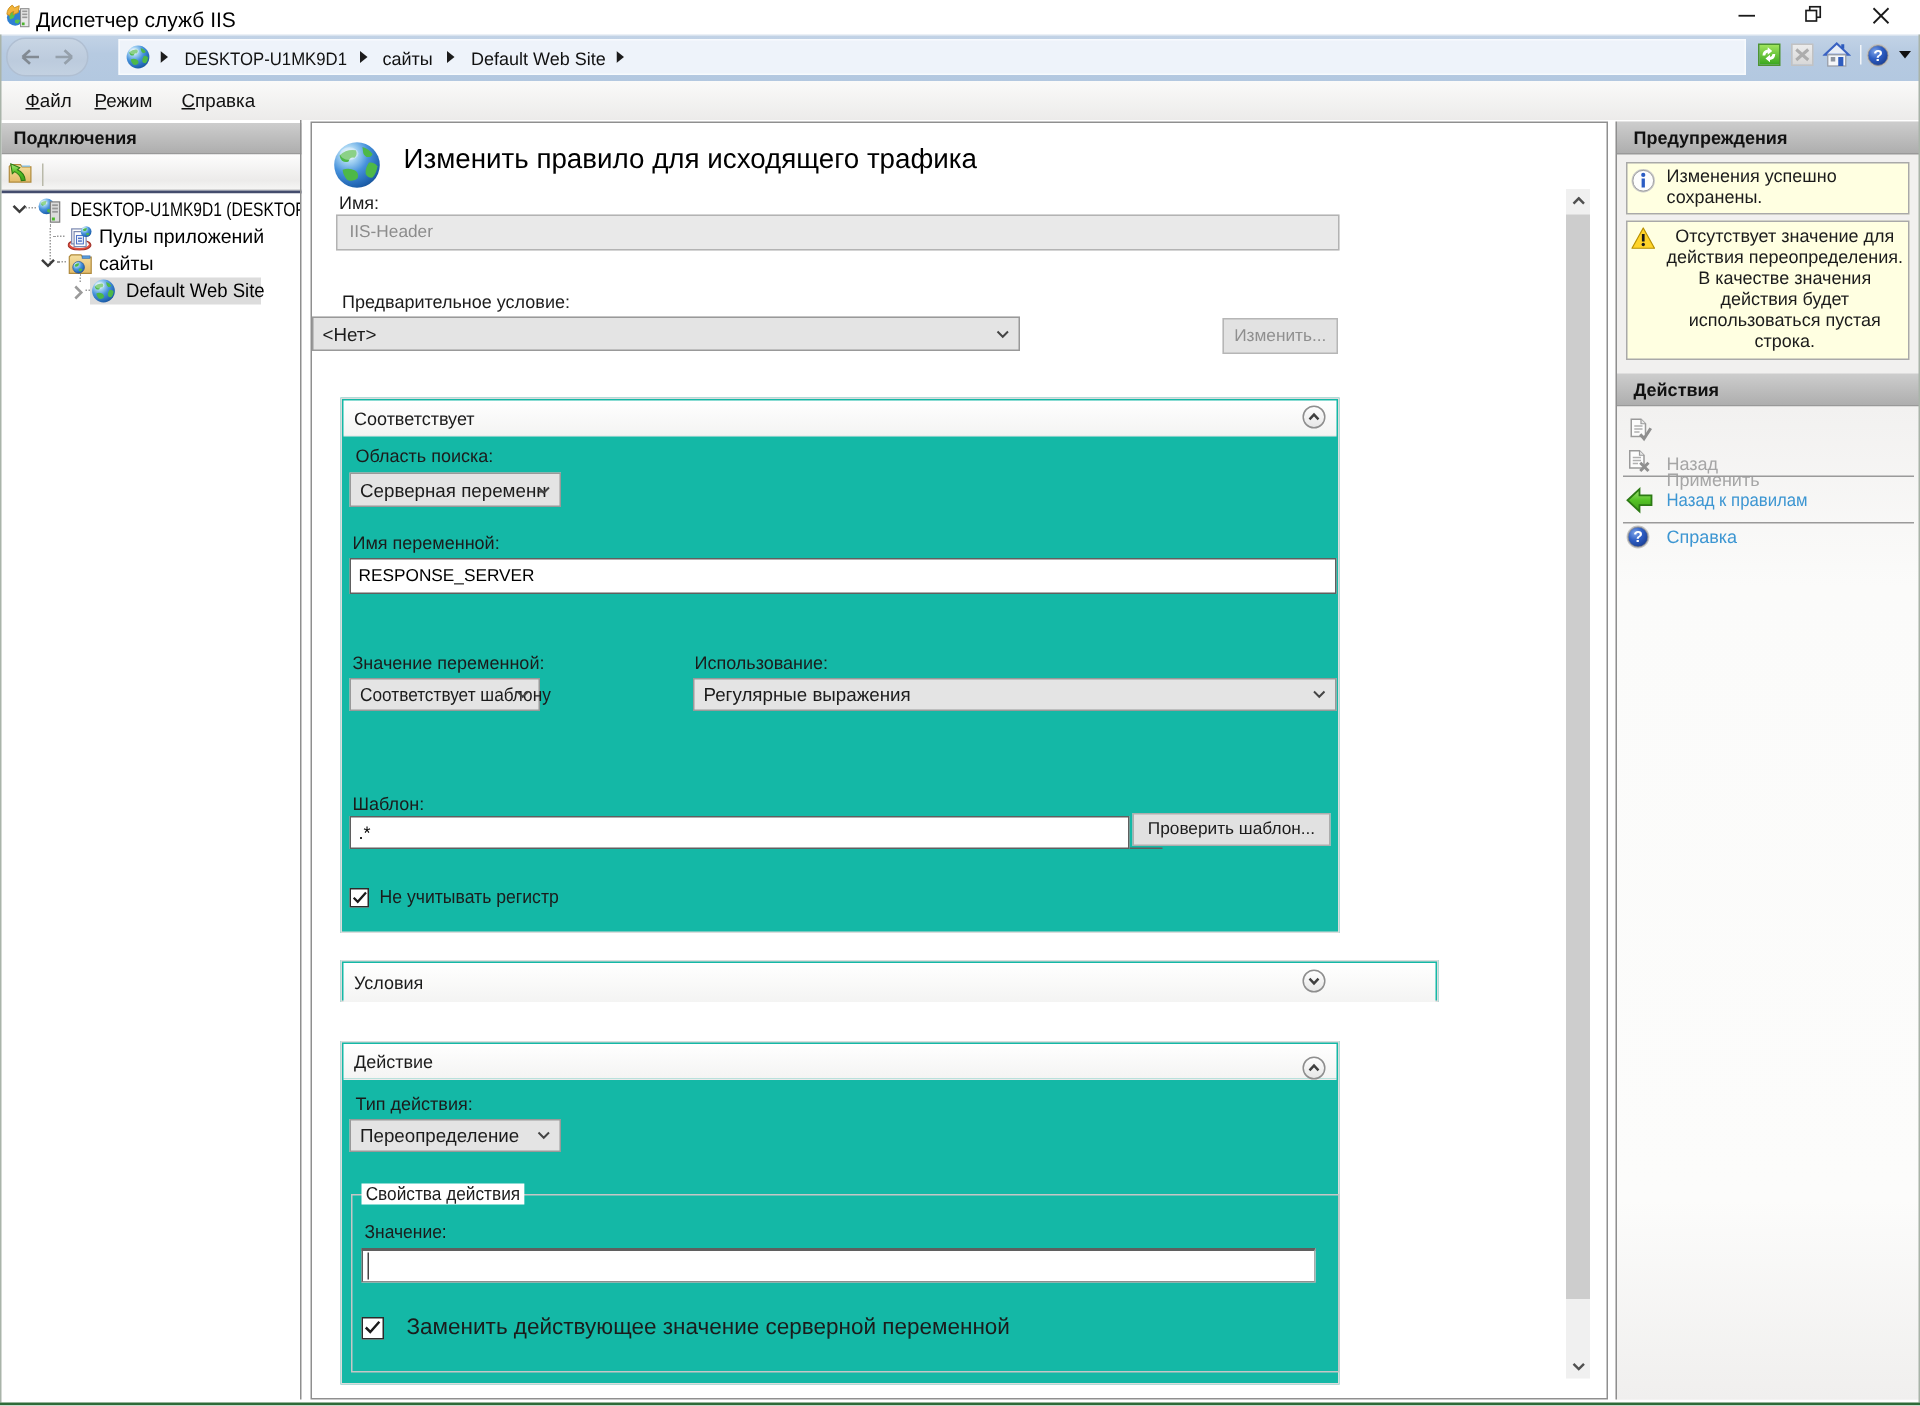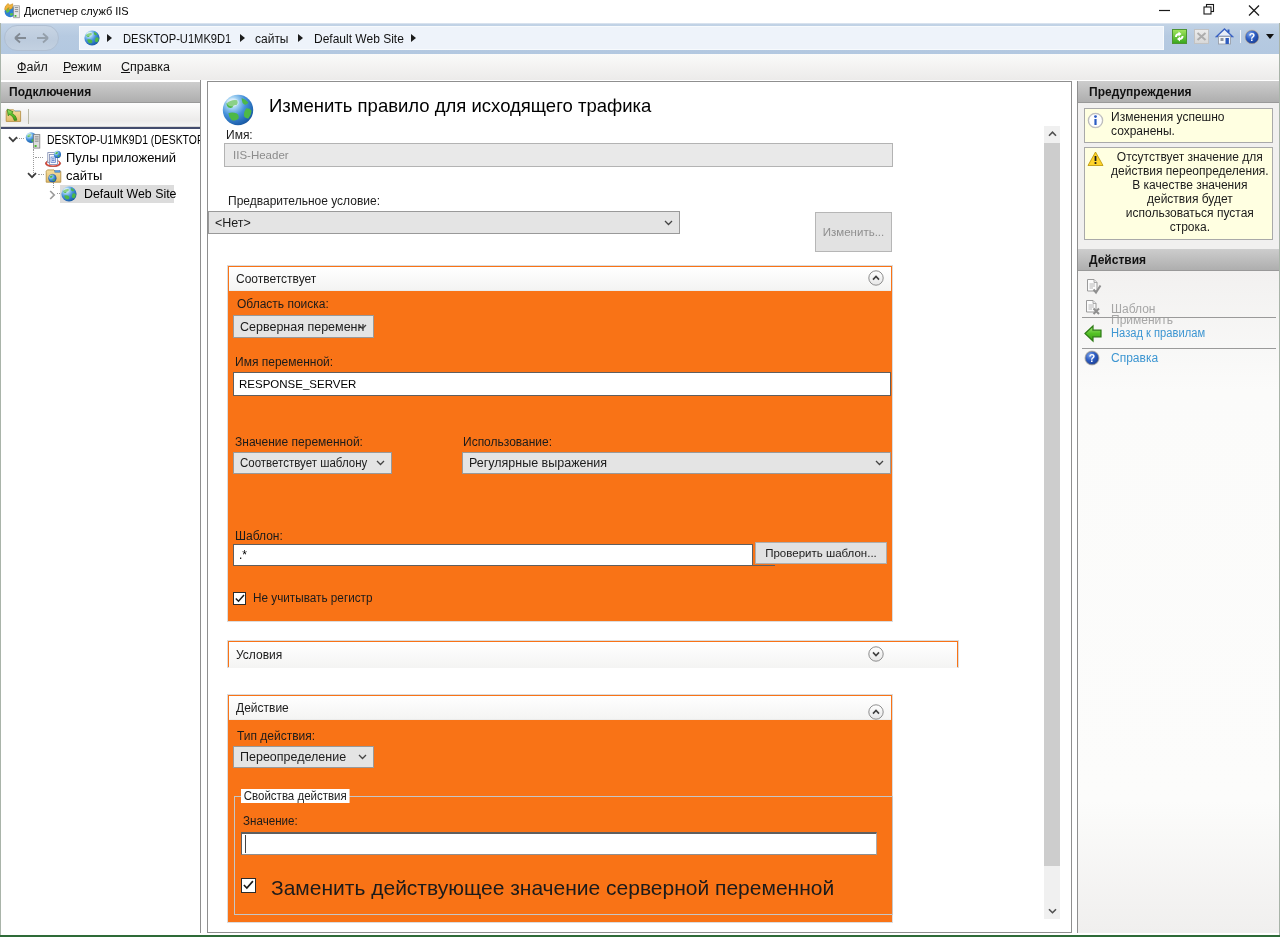--- a/index.html
+++ b/index.html
@@ -7,21 +7,21 @@
  font-family:"Liberation Sans",sans-serif;-webkit-font-smoothing:antialiased;}
 .abs{position:absolute;}
 .lbl{position:absolute;font-size:12px;color:#1b1b1b;white-space:nowrap;}
 .combo{position:absolute;background:#e4e4e4;border:1px solid #999;box-sizing:border-box;
  font-size:12.5px;color:#1b1b1b;}
 .combo .tx{position:absolute;left:6px;top:50%;transform:translateY(-50%);white-space:nowrap;}
 .combo svg{position:absolute;right:6px;top:50%;transform:translateY(-50%);}
 .btn{position:absolute;box-sizing:border-box;background:#e1e1e1;border:1px solid #adadad;
  font-size:11.5px;color:#1b1b1b;text-align:center;}
 .btn span{position:absolute;left:0;right:0;top:50%;transform:translateY(-50%);}
-.gbox{position:absolute;border:1px solid #dcdcdc;box-sizing:border-box;background:#f97316;}
+.gbox{position:absolute;border:1px solid #dcdcdc;box-sizing:border-box;background:#14b8a6;}
 .ghead{position:absolute;left:1px;right:1px;top:1px;height:23px;
  background:linear-gradient(#ffffff,#f4f4f3);border-bottom:1px solid #ececeb;}
 .ghead .t{position:absolute;left:7px;top:50%;transform:translateY(-50%);font-size:12px;color:#1b1b1b;}
 .circbtn{position:absolute;width:16px;height:16px;}
 .chk{position:absolute;width:13px;height:13px;background:#fff;border:1px solid #2b2b2b;box-sizing:border-box;}
 .sep{position:absolute;height:1px;background:#9a9a9a;}
 .link{position:absolute;font-size:12px;color:#3d96d2;white-space:nowrap;}
 .dis{position:absolute;font-size:12px;color:#a6a6a6;white-space:nowrap;}
 .wbox{position:absolute;background:#ffffe1;border:1px solid #a9a9a9;box-sizing:border-box;}
 .wtx{position:absolute;font-size:12px;color:#1b1b1b;line-height:13.9px;}
@@ -67,21 +67,21 @@
  <path d="M2 6 Q4 4.5 6.5 5.5 L5 9 L2.5 10 Z" fill="#58c24e"></path>
  <path d="M6 10.5 Q8 9.5 9.5 10.8 L8 12.8 L6 12.2 Z" fill="#58c24e"></path>
  <path d="M0.6 6.5 Q0.8 2.5 4.2 0.4 L5.6 2.2 L8.8 0.8 L8.2 5.4 L4.6 6.8 L5.2 4.6 Q2.6 5.2 2.4 7.4 Z" fill="#f2b43c" stroke="#c98d1c" stroke-width="0.6"></path>
  <rect x="9.7" y="2.8" width="5.6" height="12" fill="#e8e8e8" stroke="#8a8a8a" stroke-width="0.7"></rect>
  <rect x="10.8" y="4" width="3.4" height="1.1" fill="#9a9a9a"></rect>
  <rect x="10.8" y="6" width="3.4" height="1.1" fill="#9a9a9a"></rect>
  <rect x="10.8" y="8" width="3.4" height="1.1" fill="#9a9a9a"></rect>
  <rect x="10.6" y="12" width="1.8" height="1.8" fill="#4db32e"></rect>
 </svg>
 </div>
-<div class="abs" style="left:24px;top:5px;font-size:11px;color:#000;">Диспетчер служб IIS</div>
+<div class="abs" style="left:24px;top:5px;font-size:14px;color:#000;">Диспетчер служб IIS</div>
 <svg class="abs" style="left:1154px;top:0;" width="126" height="22" viewBox="0 0 126 22">
  <line x1="5" y1="10.5" x2="16" y2="10.5" stroke="#1a1a1a" stroke-width="1.2"></line>
  <rect x="52.5" y="4.5" width="7" height="7" fill="none" stroke="#1a1a1a" stroke-width="1.1"></rect>
  <rect x="50" y="7" width="7" height="7" fill="#fff" stroke="#1a1a1a" stroke-width="1.1"></rect>
  <line x1="95" y1="5.5" x2="105" y2="15.5" stroke="#1a1a1a" stroke-width="1.2"></line>
  <line x1="105" y1="5.5" x2="95" y2="15.5" stroke="#1a1a1a" stroke-width="1.2"></line>
 </svg>
 
 <div class="abs" style="left:0;top:23px;width:1280px;height:31px;background:linear-gradient(#c2d3e6,#b6cae1 40%,#b3c8e0);border-top:1px solid #d8e2ee;box-sizing:border-box;"></div>
 <div class="abs" style="left:4px;top:25px;width:55px;height:26px;border-radius:13px;
@@ -234,21 +234,21 @@
 <div class="abs" style="left:224px;top:143px;width:669px;height:24px;background:#e9e9e9;border:1px solid #b3b3b3;box-sizing:border-box;">
  <div style="position:absolute;left:8px;top:50%;transform:translateY(-50%);font-size:11.5px;color:#8c8c8c;">IIS-Header</div>
 </div>
 <div class="lbl" style="left:228px;top:194px;">Предварительное условие:</div>
 <div class="combo" style="left:208px;top:211px;width:472px;height:23px;">
  <div class="tx">&lt;Нет&gt;</div>
  <svg width="9" height="6" viewBox="0 0 9 6">
       <path d="M1 1 L4.5 4.5 L8 1" fill="none" stroke="#444" stroke-width="1.3"></path>
     </svg>
 </div>
-<div class="btn" style="left:815px;top:212px;width:77px;height:40px;background:#e2e2e2;border-color:#b6b6b6;color:#8f8f8f;">
+<div class="btn" style="left:815px;top:212px;width:77px;height:24px;background:#e2e2e2;border-color:#b6b6b6;color:#8f8f8f;">
     <span>Изменить...</span>
   </div>
 
 <div class="gbox" style="left:227px;top:265px;width:666px;height:357px;">
  <div class="ghead">
       <div class="t">Соответствует</div>
     </div>
 </div>
 <div class="circbtn" id="circ1" style="left:868px;top:270px;"><svg width="16" height="16" viewBox="0 0 16 16">
 <circle cx="8" cy="8" r="7.2" fill="url(#gcirc)" stroke="#8e8e8e" stroke-width="1"></circle>
@@ -260,21 +260,21 @@
  <svg width="9" height="6" viewBox="0 0 9 6">
       <path d="M1 1 L4.5 4.5 L8 1" fill="none" stroke="#444" stroke-width="1.3"></path>
     </svg>
 </div>
 <div class="lbl" style="left:235px;top:355px;">Имя переменной:</div>
 <div class="abs" style="left:233px;top:372px;width:658px;height:24px;background:#fff;border:1px solid #5f5f5f;box-sizing:border-box;">
  <div style="position:absolute;left:5px;top:50%;transform:translateY(-50%);font-size:11.5px;color:#000;">RESPONSE_SERVER</div>
 </div>
 <div class="lbl" style="left:235px;top:435px;">Значение переменной:</div>
 <div class="lbl" style="left:463px;top:435px;">Использование:</div>
-<div class="combo" style="left:233px;top:452px;width:159px;height:22px;">
+<div class="combo" style="left:233px;top:452px;width:127px;height:22px;">
  <div class="tx" style="transform:translateY(-50%) scaleX(0.92);transform-origin:0 50%;">Соответствует шаблону</div>
  <svg width="9" height="6" viewBox="0 0 9 6">
       <path d="M1 1 L4.5 4.5 L8 1" fill="none" stroke="#444" stroke-width="1.3"></path>
     </svg>
 </div>
 <div class="combo" style="left:462px;top:452px;width:429px;height:22px;">
  <div class="tx">Регулярные выражения</div>
  <svg width="9" height="6" viewBox="0 0 9 6">
       <path d="M1 1 L4.5 4.5 L8 1" fill="none" stroke="#444" stroke-width="1.3"></path>
     </svg>
@@ -322,21 +322,21 @@
 <div class="abs" style="left:234px;top:796px;width:657px;height:117px;border:1px solid #c6c6c6;"></div>
 <div class="abs" style="left:241px;top:789px;background:#fff;padding:0 3px;font-size:12.5px;color:#1b1b1b;transform:scaleX(0.92);transform-origin:0 0;">Свойства действия</div>
 <div class="lbl" style="left:243px;top:814px;font-size:12.5px;transform:scaleX(0.93);transform-origin:0 0;">Значение:</div>
 <div class="abs" style="left:241px;top:832px;width:636px;height:23px;background:#fff;box-sizing:border-box;
  border-top:2px solid #5f5f5f;border-left:1px solid #5f5f5f;border-right:1px solid #ababab;border-bottom:1px solid #8f8f8f;"></div>
 <div class="abs" style="left:245px;top:835px;width:1px;height:18px;background:#444;"></div>
 <div class="chk" style="left:241px;top:878px;width:15px;height:15px;"></div>
 <svg class="abs" style="left:243px;top:880px;" width="11" height="10" viewBox="0 0 10 9">
     <path d="M0.8 4.5 L3.5 7.2 L9 1" fill="none" stroke="#1a1a1a" stroke-width="1.5"></path>
   </svg>
-<div class="lbl" style="left:271px;top:876px;font-size:21px;text-align:right;">Заменить действующее значение серверной переменной</div>
+<div class="lbl" style="left:271px;top:876px;font-size:15px;text-align:right;">Заменить действующее значение серверной переменной</div>
 
 <div class="abs" style="left:1044px;top:126px;width:16px;height:793px;background:#f0f0f0;"></div>
 <div class="abs" style="left:1044px;top:143px;width:16px;height:723px;background:#cdcdcd;"></div>
 <svg class="abs" style="left:1048px;top:131px;" width="9" height="6" viewBox="0 0 9 6">
     <path d="M1 4.7 L4.5 1.2 L8 4.7" fill="none" stroke="#505050" stroke-width="1.6"></path>
   </svg>
 <svg class="abs" style="left:1048px;top:908px;" width="9" height="6" viewBox="0 0 9 6">
     <path d="M1 1.2 L4.5 4.7 L8 1.2" fill="none" stroke="#505050" stroke-width="1.6"></path>
   </svg>
 
@@ -373,21 +373,21 @@
 </svg></div>
 <div class="dis" style="left:1111px;top:282px;margin-top:31px;">Применить</div>
 <div class="abs" id="cancelico" style="left:1084px;top:299px;width:17px;height:17px;"><svg width="17" height="17" viewBox="0 0 17 17">
 <path d="M2.5 1.5 L9 1.5 L12 4.5 L12 13 L2.5 13 Z" fill="#fcfcfc" stroke="#9a9a9a" stroke-width="1"></path>
 <path d="M9 1.5 L9 4.5 L12 4.5" fill="#e8e8e8" stroke="#9a9a9a" stroke-width="0.8"></path>
 <line x1="4.5" y1="6" x2="10" y2="6" stroke="#b0b0b0" stroke-width="0.9"></line>
 <line x1="4.5" y1="8" x2="10" y2="8" stroke="#b0b0b0" stroke-width="0.9"></line>
 <line x1="4.5" y1="10" x2="8" y2="10" stroke="#b0b0b0" stroke-width="0.9"></line>
 <path d="M9.5 9.5 L15 15 M15 9.5 L9.5 15" stroke="#8f8f8f" stroke-width="2"></path>
 </svg></div>
-<div class="dis" style="left:1111px;top:301.5px;">Шаблон</div>
+<div class="dis" style="left:1111px;top:301.5px;">Назад</div>
 <div class="sep" style="left:1082px;top:317px;width:194px;"></div>
 <div class="abs" id="backico" style="left:1084px;top:324px;width:18px;height:19px;"><svg width="18" height="19" viewBox="0 0 18 19">
 <path d="M1 9.5 L9 2 L9 6.2 L17 6.2 L17 12.8 L9 12.8 L9 17 Z" fill="url(#ggreen)" stroke="#2c7a14" stroke-width="1.2"></path>
 </svg></div>
 <div class="link" style="left:1111px;top:326px;transform:scaleX(0.93);transform-origin:0 0;">Назад к правилам</div>
 <div class="sep" style="left:1082px;top:347.5px;width:194px;"></div>
 <div class="abs" id="helpico2" style="left:1084px;top:350px;width:15px;height:15px;"><svg width="16" height="16" viewBox="0 0 16 16">
 <circle cx="8" cy="8" r="7.6" fill="#c2c2c2"></circle>
 <circle cx="8" cy="8" r="6.6" fill="url(#ghelp)" stroke="#8a8a8a" stroke-width="0.5"></circle>
 <text x="8" y="11.6" font-family="Liberation Sans,sans-serif" font-size="10.5" font-weight="bold" fill="#ffffff" text-anchor="middle">?</text>

